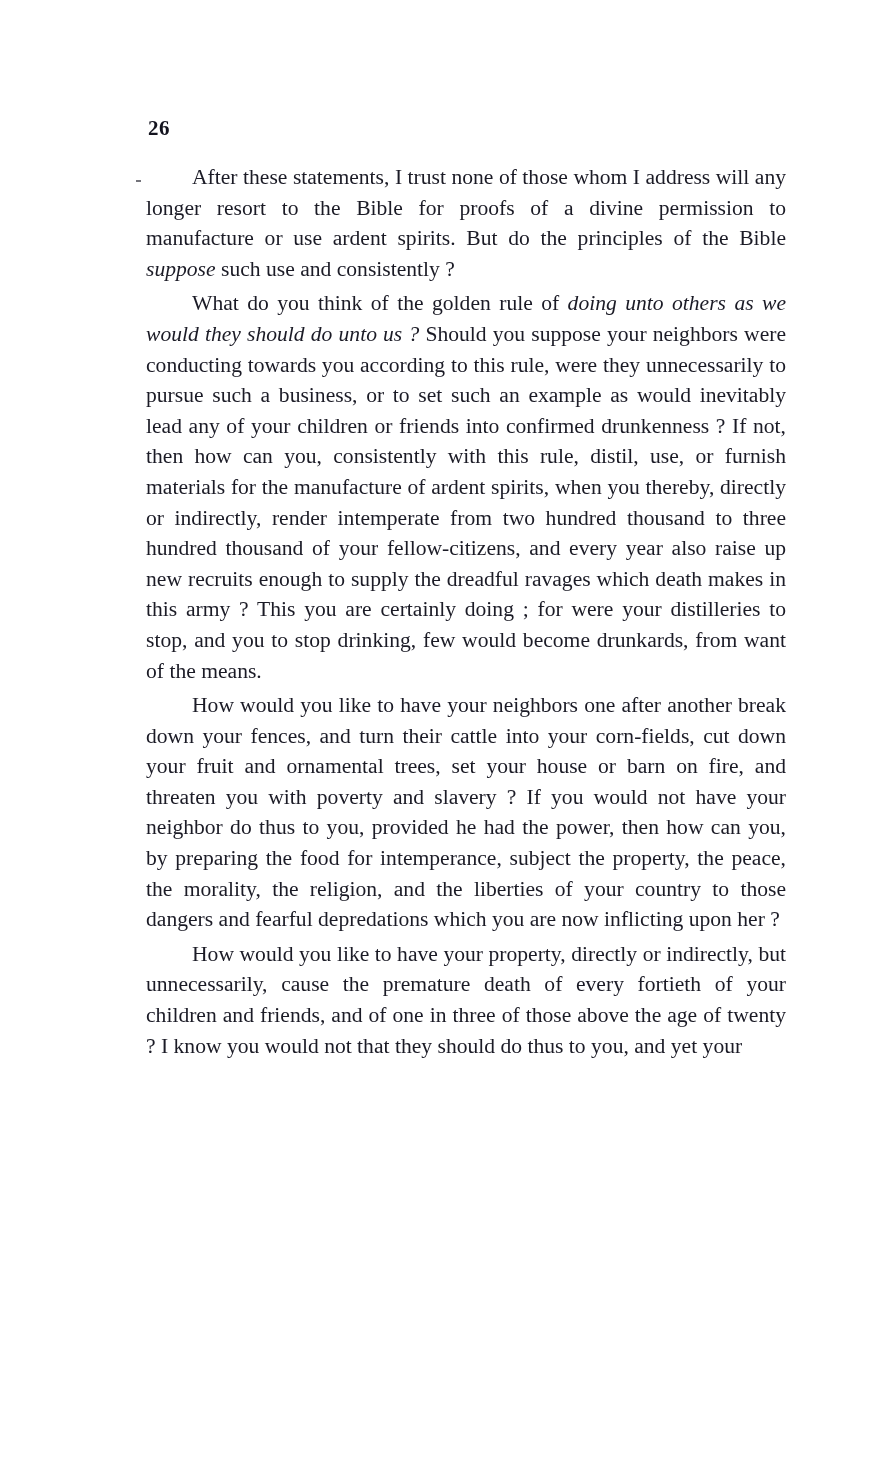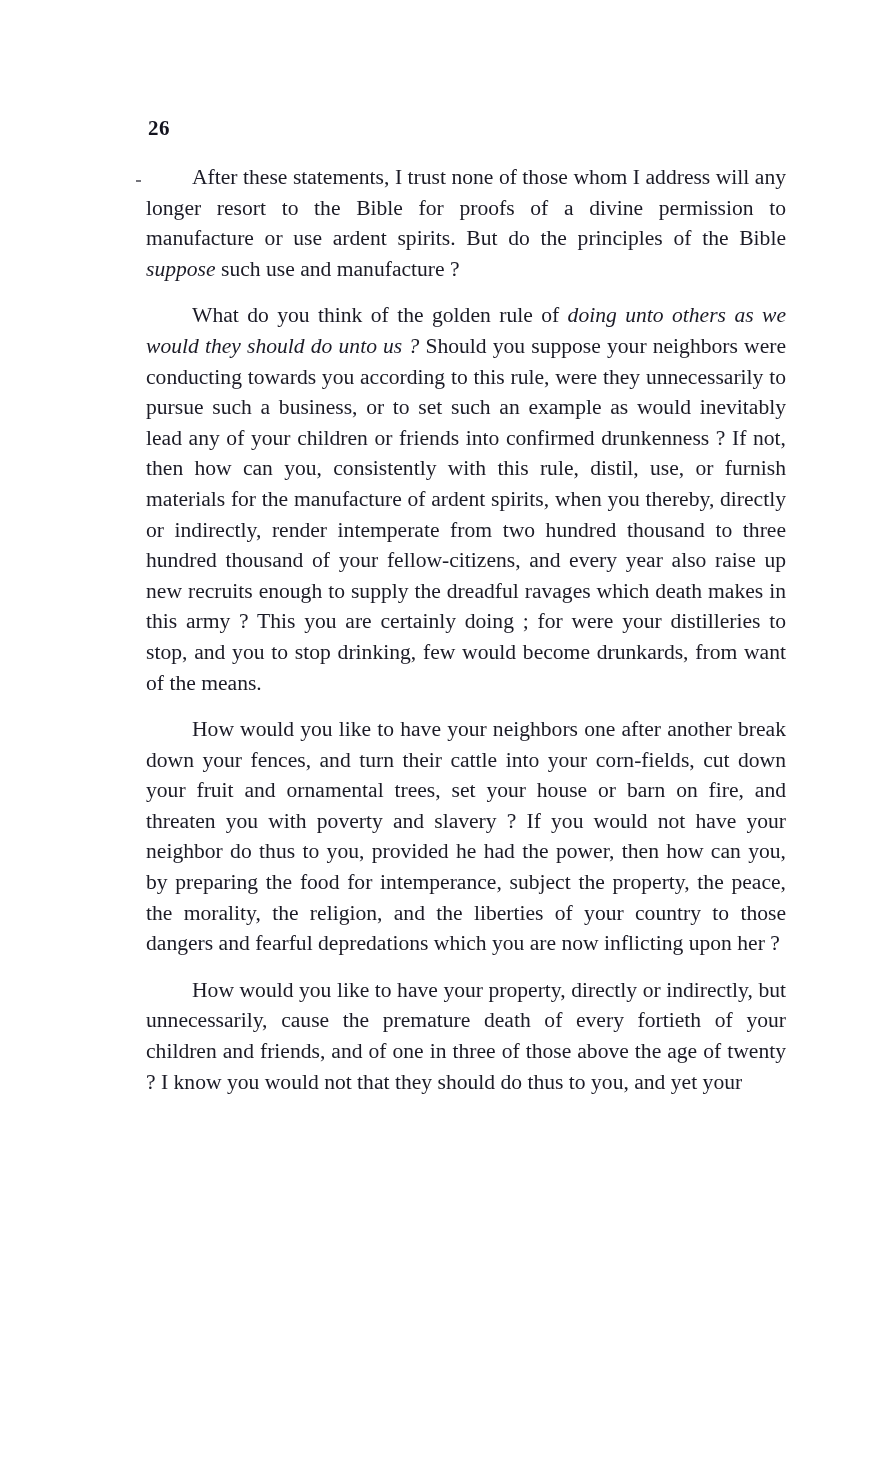--- a/index.html
+++ b/index.html
@@ -53,21 +53,21 @@
     text-align: justify;
     text-justify: inter-word;
     font-size: 21.6px;
     line-height: 30.6px;
     text-indent: 46px;
     color: #1b1b26;
     -webkit-font-smoothing: antialiased;
     hyphens: manual;
   }
   .para + .para {
-    margin-top: 16px;
+    margin-top: 4px;
   }
   .para i {
     font-style: italic;
   }
   .tick-left {
     position: absolute;
     left: 136px;
     top: 180px;
     width: 5px;
     height: 2px;
@@ -91,21 +91,21 @@
 <div class="page">
 
   <div class="header">
     <span class="folio">26</span>
   </div>
 
   <div class="tick-left"></div>
 
   <div class="body-col">
 
-    <p class="para"><span>After these statements, I trust none of those whom I address will any longer resort to the Bible for proofs of a divine permission to manufacture or use ardent spirits. But do the principles of the Bible </span><i>suppose</i><span> such use and manufacture ?</span></p>
+    <p class="para"><span>After these statements, I trust none of those whom I address will any longer resort to the Bible for proofs of a divine permission to manufacture or use ardent spirits. But do the principles of the Bible </span><i>suppose</i><span> such use and consistently ?</span></p>
 
     <p class="para"><span>What do you think of the golden rule of </span><i>doing unto others as we would they should do unto us ?</i><span>  Should you suppose your neighbors were conducting towards you according to this rule, were they unnecessarily to pursue such a business, or to set such an example as would inevitably lead any of your children or friends into confirmed drunkenness ?   If not, then how can you, consistently with this rule, distil, use, or furnish materials for the manufacture of ardent spirits, when you thereby, directly or indirectly, render intemperate from two hundred thousand to three hundred thousand of your fellow-citizens, and every year also raise up new recruits enough to supply the dreadful ravages which death makes in this army ?  This you are certainly doing ; for were your distilleries to stop, and you to stop drinking, few would become drunkards, from want of the means.</span></p>
 
     <p class="para">How would you like to have your neighbors one after another break down your fences, and turn their cattle into your corn-fields, cut down your fruit and ornamental trees, set your house or barn on fire, and threaten you with poverty and slavery ?   If you would not have your neighbor do thus to you, provided he had the power, then how can you, by preparing the food for intemperance, subject the property, the peace, the morality, the religion, and the liberties of your country to those dangers and fearful depredations which you are now inflicting upon her ?</p>
 
     <p class="para">How would you like to have your property, directly or indirectly, but unnecessarily, cause the premature death of every fortieth of your children and friends, and of one in three of those above the age of twenty ?  I know you would not that they should do thus to you, and yet your</p>
 
   </div>
 
   <div class="tick-right"></div>

